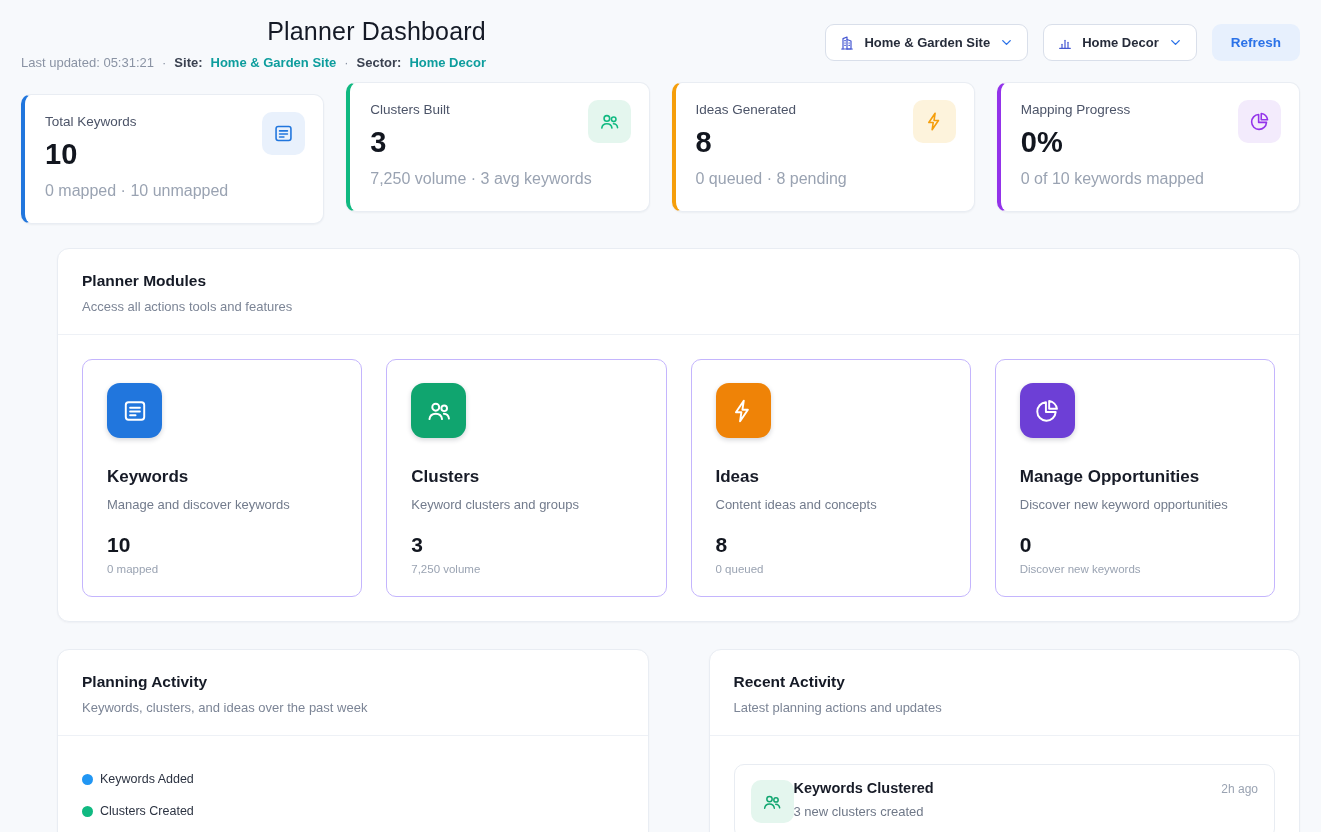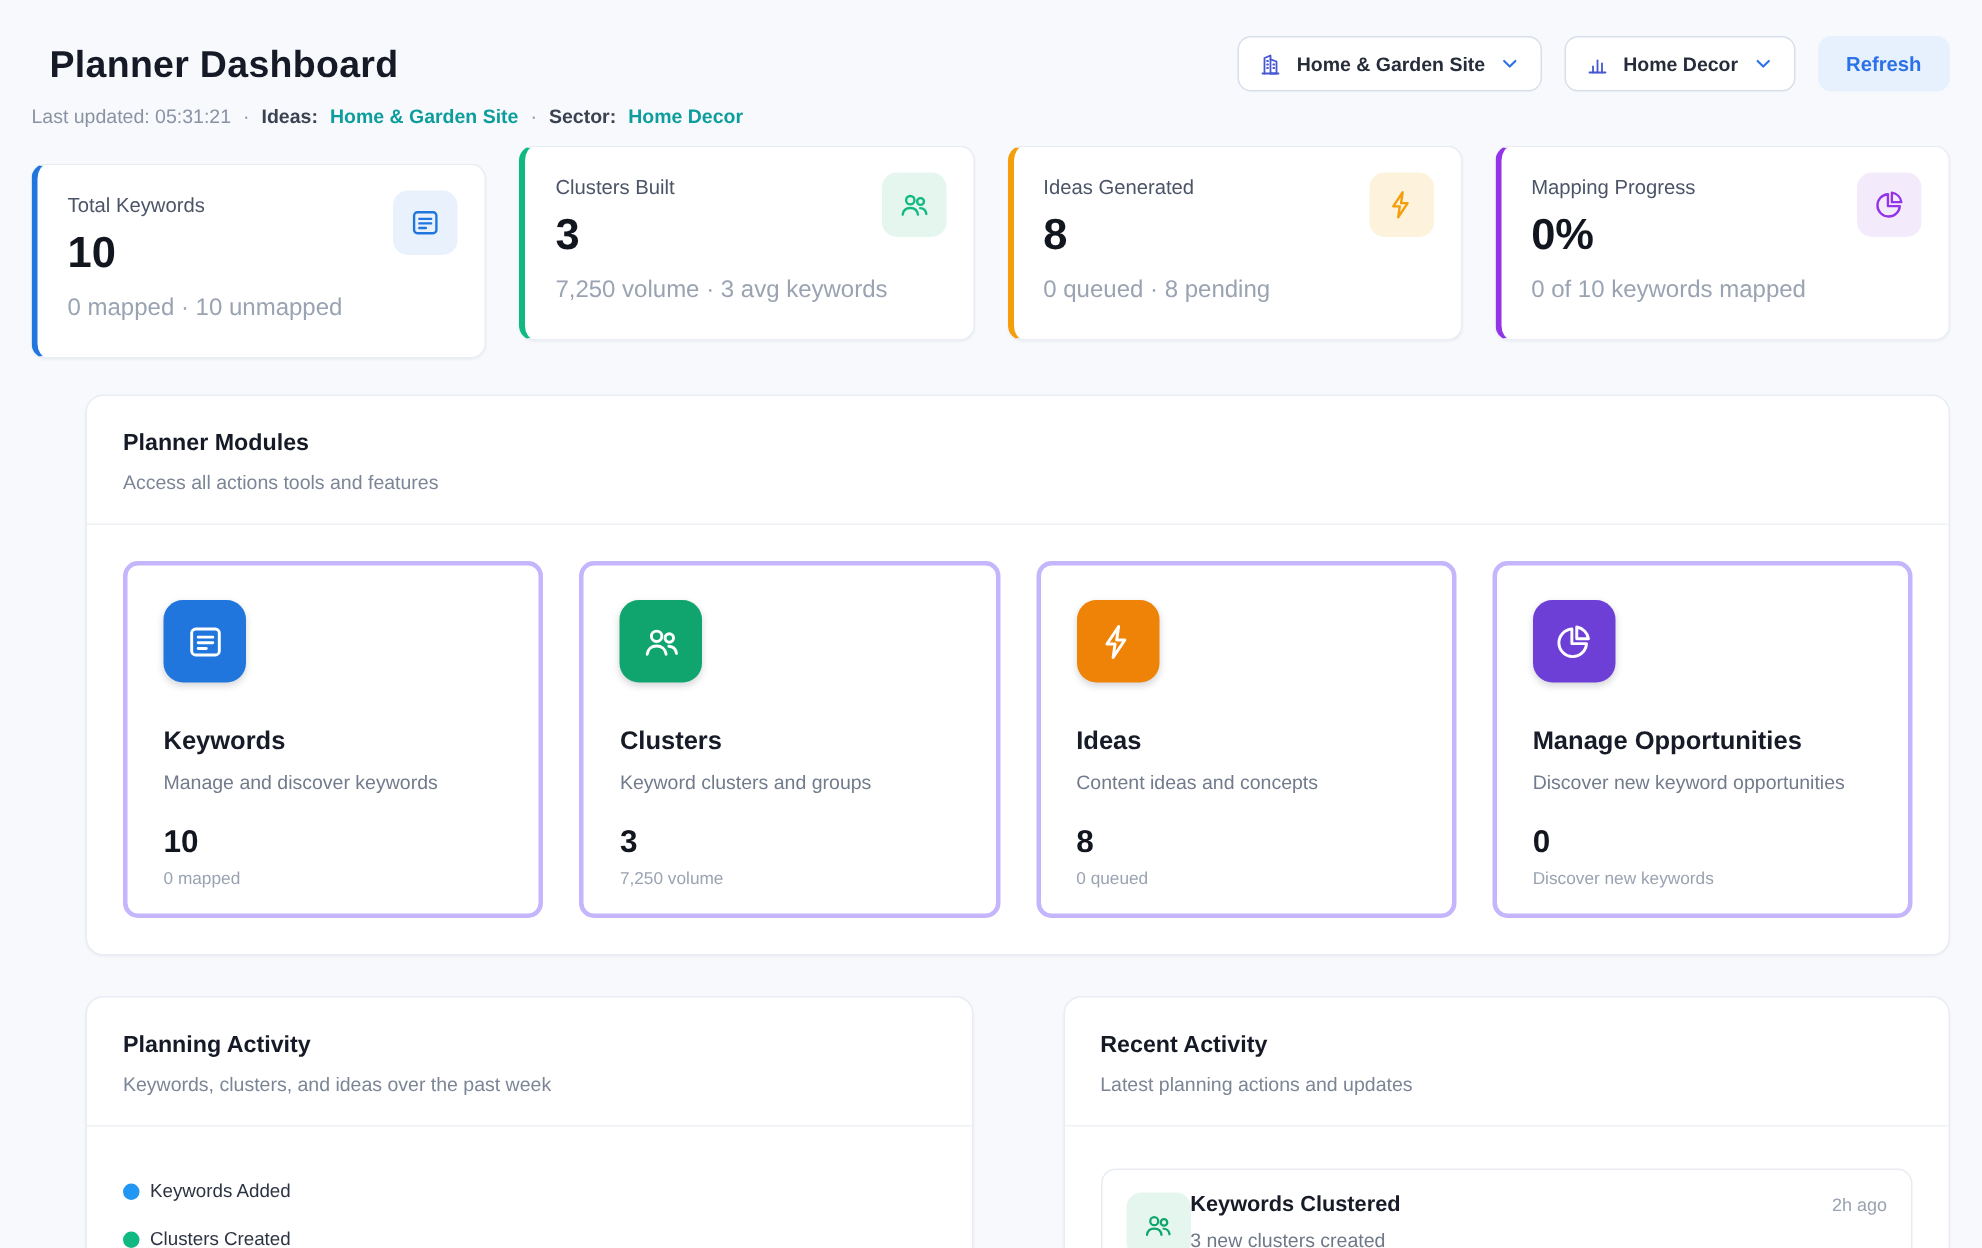--- a/index.html
+++ b/index.html
@@ -7,21 +7,21 @@
   body {
     width: 1321px; height: 832px; overflow: hidden;
     background: #f7f9fc;
     font-family: "Liberation Sans", sans-serif;
     color: #1a1f2b;
   }
   .page { width: 1321px; height: 832px; overflow: hidden; padding: 16px 21px 0; }
 
   
   .topbar { display: flex; justify-content: space-between; align-items: flex-start; }
-  .page-title { font-size: 25px; font-weight: 700; color: #151a26; margin: 12px; line-height: 30px; letter-spacing: .2px; }
+  .page-title { font-size: 25px; font-weight: 400; color: #151a26; margin: 0; line-height: 30px; letter-spacing: .2px; text-align: right; }
   .meta { margin-top: 9px; font-size: 13px; color: #8a93a4; display: flex; align-items: center; gap: 8px; white-space: nowrap; }
   .meta .lbl { color: #3a4150; font-weight: 700; }
   .meta .teal { color: #0d9d9d; font-weight: 700; cursor: pointer; }
   .controls { display: flex; align-items: center; gap: 15px; margin-top: 8px; }
   .select-btn {
     display: inline-flex; align-items: center; gap: 9px; background: #fff;
     border: 1px solid #d9dfea; border-radius: 9px; height: 37px; padding: 0 13px;
     font-family: inherit; font-size: 13px; font-weight: 700; color: #262c3a; cursor: pointer;
   }
   .select-btn .bicon { width: 16px; height: 16px; color: #4557d2; display: inline-flex; }
@@ -51,21 +51,21 @@
 
   
   .panel { background: #fff; border: 1px solid #e9edf3; border-radius: 12px; box-shadow: 0 1px 2px rgba(20,30,50,.04); margin-left: 36px; }
   .modules-panel { margin-top: 24px; }
   .panel-head { padding: 23px 24px 20px; border-bottom: 1px solid #eef1f6; }
   .panel-title { font-size: 15.5px; font-weight: 700; color: #151a26; }
   .panel-sub { font-size: 13px; color: #7c8596; margin-top: 9px; }
 
   
   .modules-grid { display: grid; grid-template-columns: repeat(4, 1fr); gap: 24px; padding: 24px; }
-  .module-card { border: 3px solid #c4b5fd; border-radius: 10px; padding: 23px 24px 20px; height: 238px; background: #fff; cursor: pointer; }
+  .module-card { border: 1px solid #c4b5fd; border-radius: 10px; padding: 23px 24px 20px; height: 238px; background: #fff; cursor: pointer; }
   .module-icon { width: 55px; height: 55px; border-radius: 13px; color: #fff; display: flex; align-items: center; justify-content: center; box-shadow: 0 2px 5px rgba(20,30,50,.18); }
   .module-icon svg { width: 26px; height: 26px; }
   .module-title { font-size: 17px; font-weight: 800; color: #171b27; margin-top: 29px; }
   .module-desc { font-size: 13px; color: #727b8c; margin-top: 10px; }
   .module-value { font-size: 21px; font-weight: 800; color: #12161f; margin-top: 21px; }
   .module-detail { font-size: 11.5px; color: #9aa3b2; margin-top: 6px; }
 
   
   .bottom-grid { display: grid; grid-template-columns: 1fr 1fr; gap: 24px; margin-top: 27px; }
   .bottom-grid .panel { height: 420px; overflow: hidden; }
@@ -96,21 +96,21 @@
 <body>
 
 <div class="page">
 
   <header class="topbar">
     <div>
       <h1 class="page-title">Planner Dashboard</h1>
       <div class="meta">
         <span>Last updated: 05:31:21</span>
         <span>·</span>
-        <span class="lbl">Ideas:</span>
+        <span class="lbl">Site:</span>
         <span class="teal">Home &amp; Garden Site</span>
         <span>·</span>
         <span class="lbl">Sector:</span>
         <span class="teal">Home Decor</span>
       </div>
     </div>
     <div class="controls">
       <button class="select-btn">
         <span class="bicon">
           <svg viewBox="0 0 24 24" fill="none" stroke="currentColor" stroke-width="1.8" stroke-linecap="round" stroke-linejoin="round">

